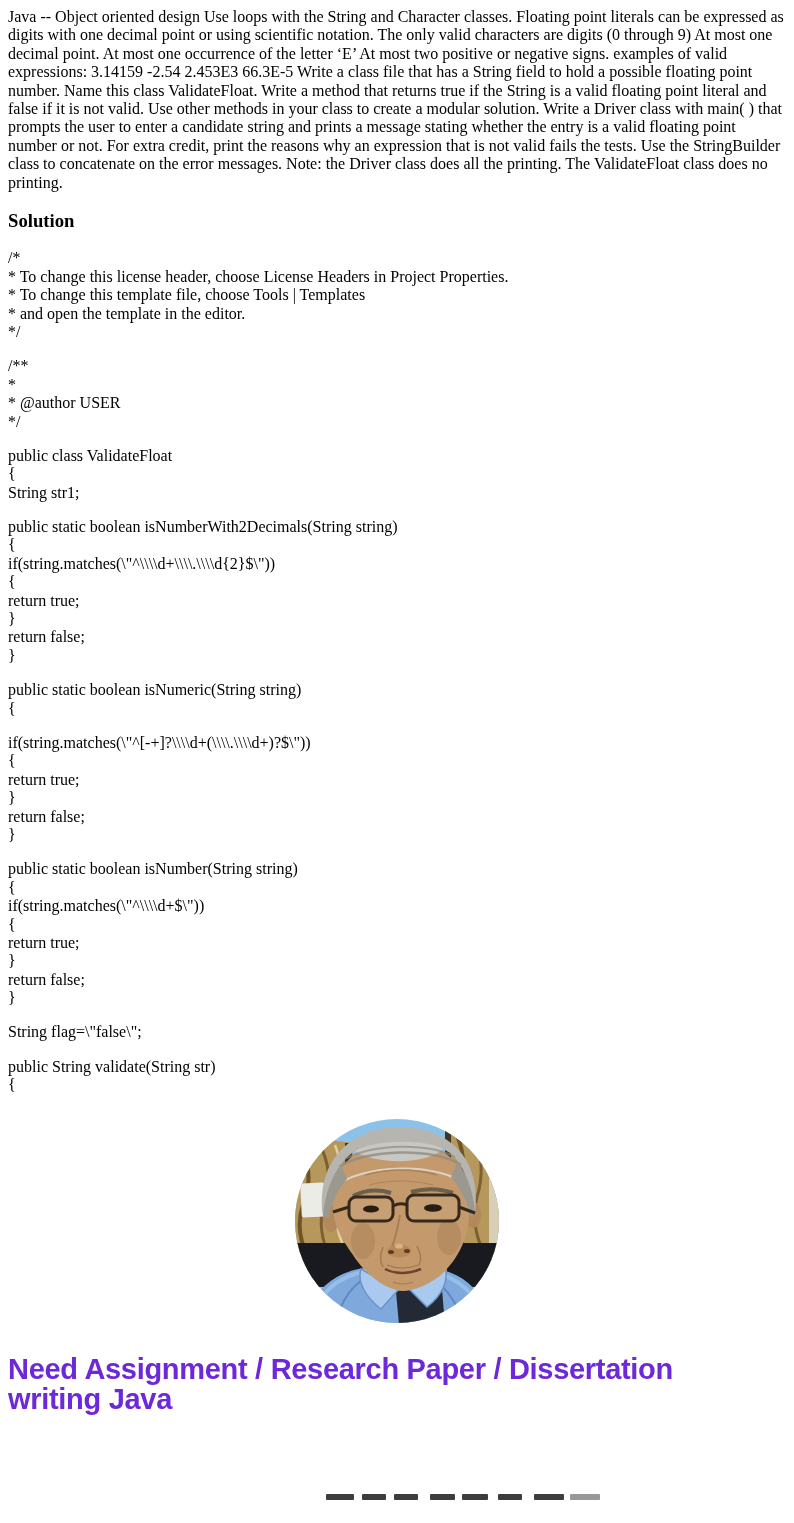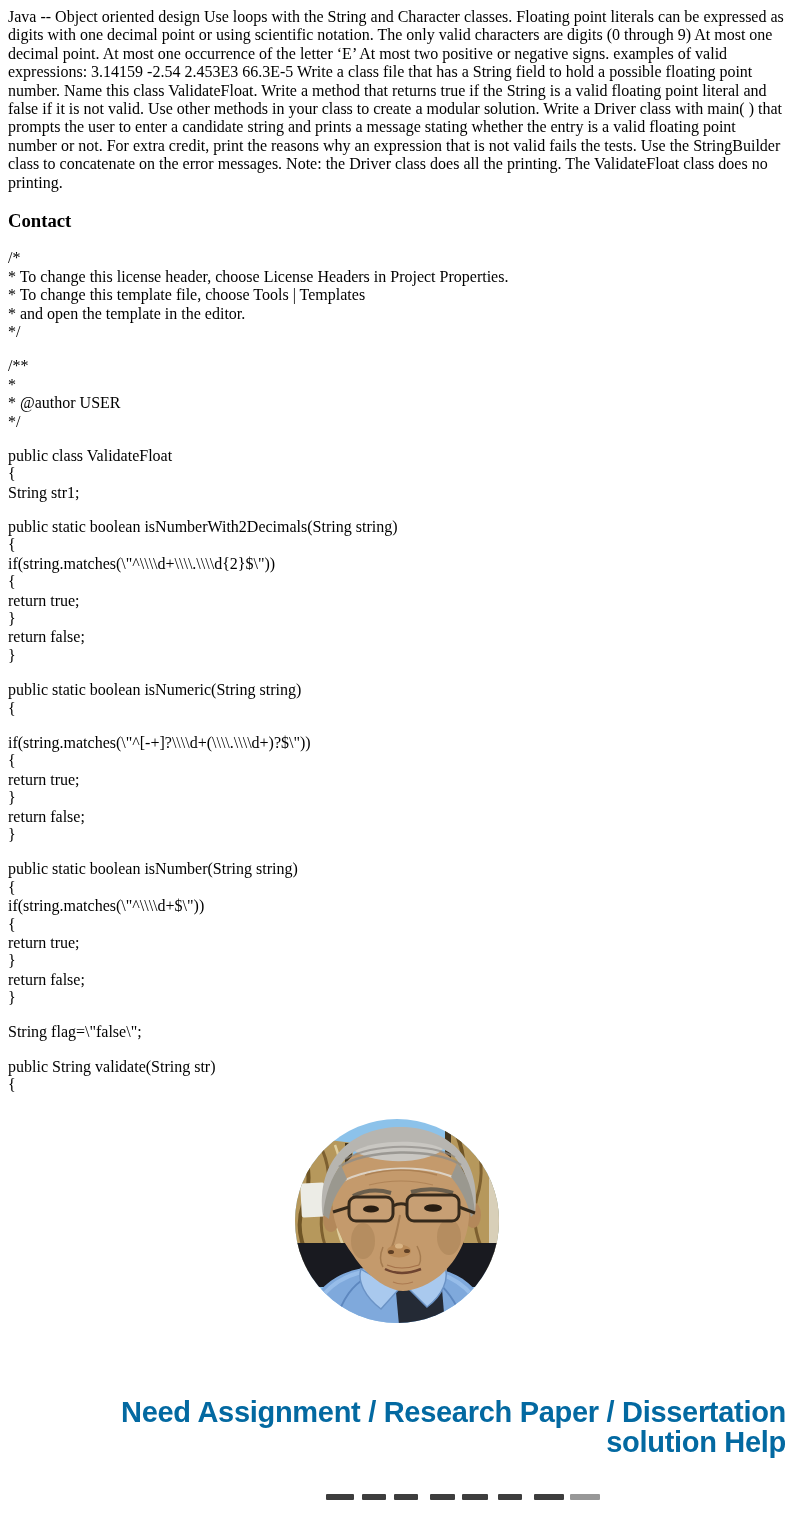--- a/index.html
+++ b/index.html
@@ -28,28 +28,28 @@
   .photo-wrap {
     margin-top: 24px;
     text-align: center;
   }
   .portrait {
     display: inline-block;
     width: 204px;
     height: 204px;
   }
   .footer {
-    margin-top: 70px;
-    text-align: right;
+    margin-top: 27px;
+    text-align: left;
     font-family: "Liberation Sans", sans-serif;
     font-weight: 700;
     font-size: 29px;
     line-height: 30px;
     letter-spacing: -0.3px;
-    color: #0369a1;
+    color: #6d28d9;
   }
   .footer .contact-line { margin-top: 0; }
   .artifacts {
     position: absolute;
     left: 0;
     top: 1494px;
     width: 794px;
     height: 10px;
     pointer-events: none;
   }
@@ -72,21 +72,21 @@
   .artifact-dash:nth-child(8) { left: 570px; width: 30px; opacity: 0.45; }
 </style>
 </head>
 <body>
 
 <div class="page">
   <div class="content">
 
     <p class="intro">Java -- Object oriented design Use loops with the String and Character classes. Floating point literals can be expressed as digits with one decimal point or using scientific notation. The only valid characters are digits (0 through 9) At most one decimal point. At most one occurrence of the letter ‘E’ At most two positive or negative signs. examples of valid expressions: 3.14159 -2.54 2.453E3 66.3E-5 Write a class file that has a String field to hold a possible floating point number. Name this class ValidateFloat. Write a method that returns true if the String is a valid floating point literal and false if it is not valid. Use other methods in your class to create a modular solution. Write a Driver class with main( ) that prompts the user to enter a candidate string and prints a message stating whether the entry is a valid floating point number or not. For extra credit, print the reasons why an expression that is not valid fails the tests. Use the StringBuilder class to concatenate on the error messages. Note: the Driver class does all the printing. The ValidateFloat class does no printing.</p>
 
-    <h3 class="solution">Contact</h3>
+    <h3 class="solution">Solution</h3>
 
     <div class="code-blocks">
         <p class="code">/*<br>* To change this license header, choose License Headers in Project Properties.<br>* To change this template file, choose Tools | Templates<br>* and open the template in the editor.<br>*/</p>
         <p class="code">/**<br>*<br>* @author USER<br>*/</p>
         <p class="code">public class ValidateFloat<br>{<br>String str1;</p>
         <p class="code">public static boolean isNumberWith2Decimals(String string)<br>{<br>if(string.matches(\"^\\\\d+\\\\.\\\\d{2}$\"))<br>{<br>return true;<br>}<br>return false;<br>}</p>
         <p class="code">public static boolean isNumeric(String string)<br>{</p>
         <p class="code">if(string.matches(\"^[-+]?\\\\d+(\\\\.\\\\d+)?$\"))<br>{<br>return true;<br>}<br>return false;<br>}</p>
         <p class="code">public static boolean isNumber(String string)<br>{<br>if(string.matches(\"^\\\\d+$\"))<br>{<br>return true;<br>}<br>return false;<br>}</p>
         <p class="code">String flag=\"false\";</p>
@@ -179,21 +179,21 @@
           <path d="M92 146 Q 106 152 124 146" stroke="#a5724a" fill="none" stroke-width="1.2"></path>
           <path d="M90 150 Q 106 158 126 150" stroke="#6e4430" fill="none" stroke-width="2.5"></path>
 
           <path d="M98 163 Q 107 167 118 163" stroke="#a5724a" fill="none" stroke-width="1.2" opacity="0.8"></path>
         </g>
       </svg>
     </div>
 
     <div class="footer">
       <div>Need Assignment / Research Paper / Dissertation</div>
-      <div>solution Help</div>
+      <div>writing Java</div>
     </div>
   </div>
 
   <div class="artifacts">
     <div class="artifact-dash"></div>
     <div class="artifact-dash"></div>
     <div class="artifact-dash"></div>
     <div class="artifact-dash"></div>
     <div class="artifact-dash"></div>
     <div class="artifact-dash"></div>

